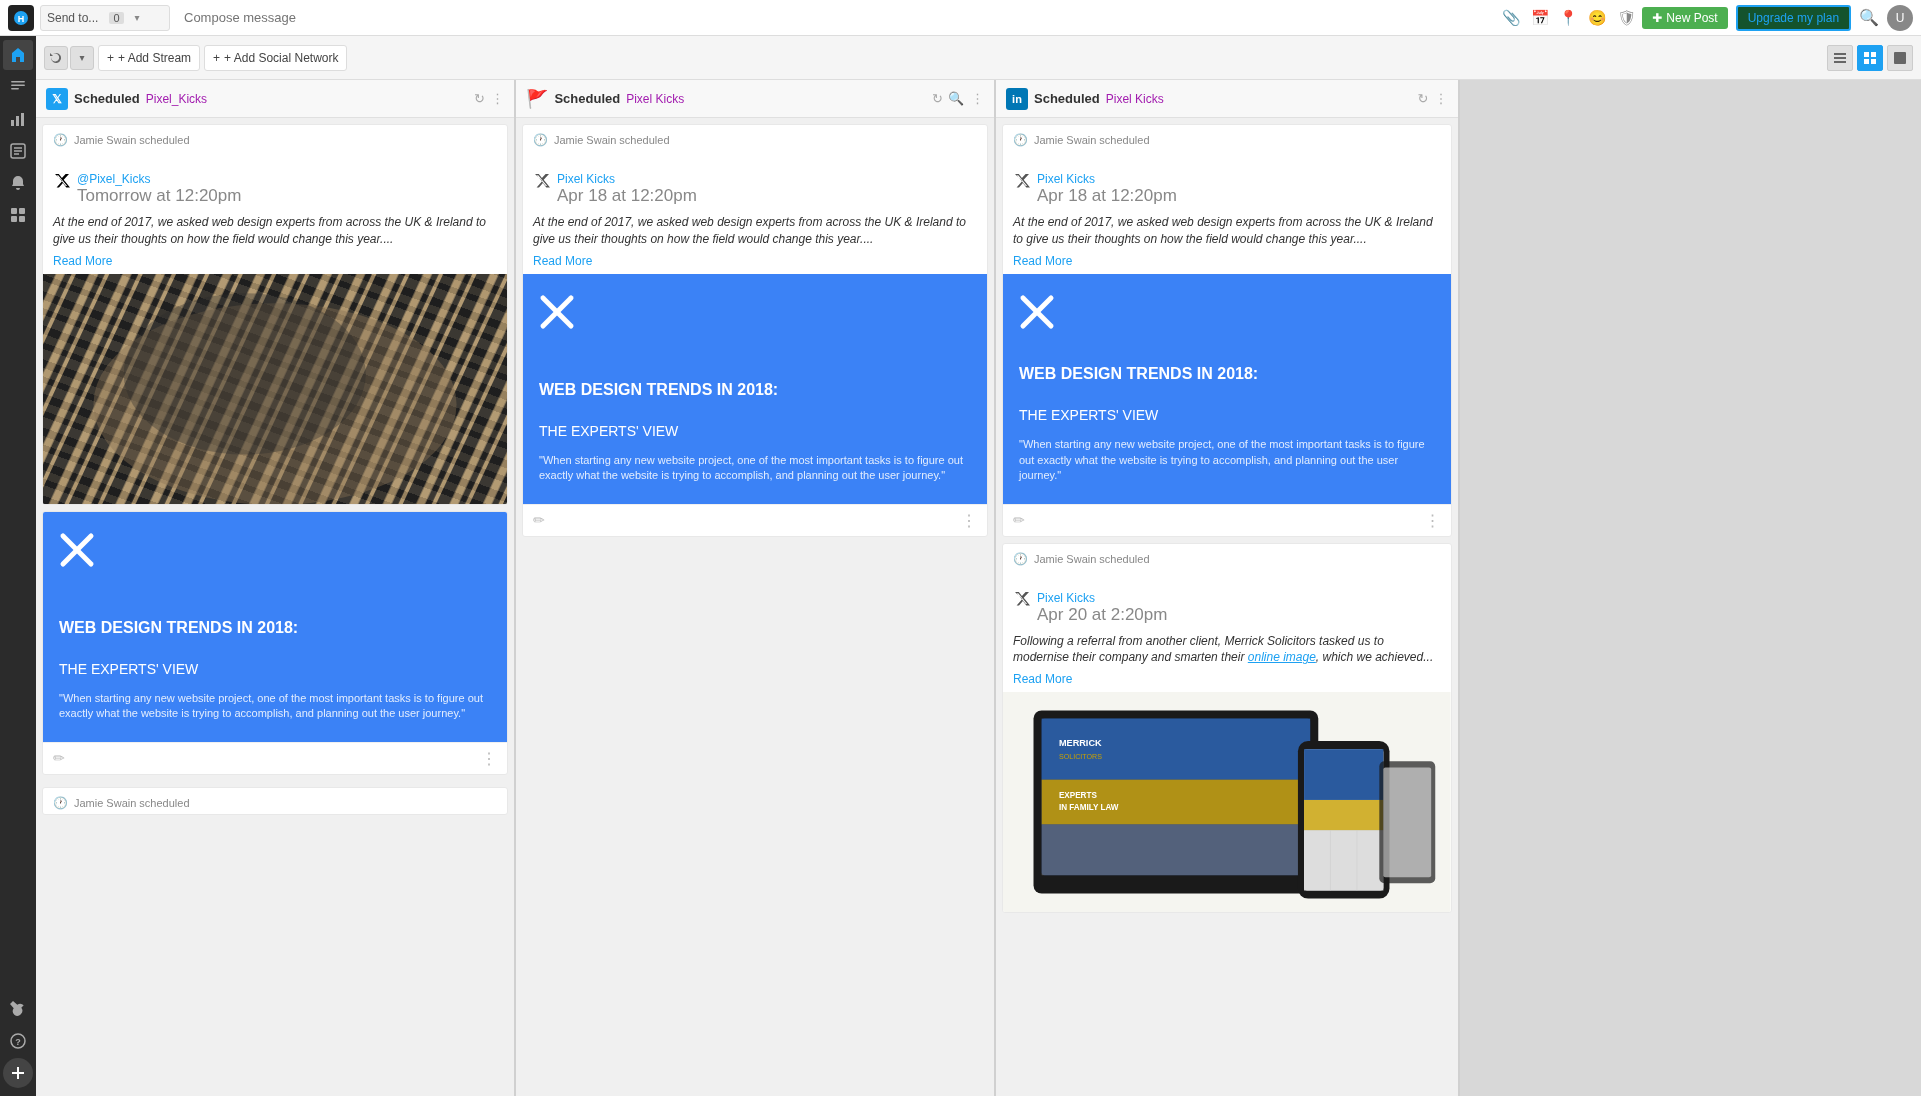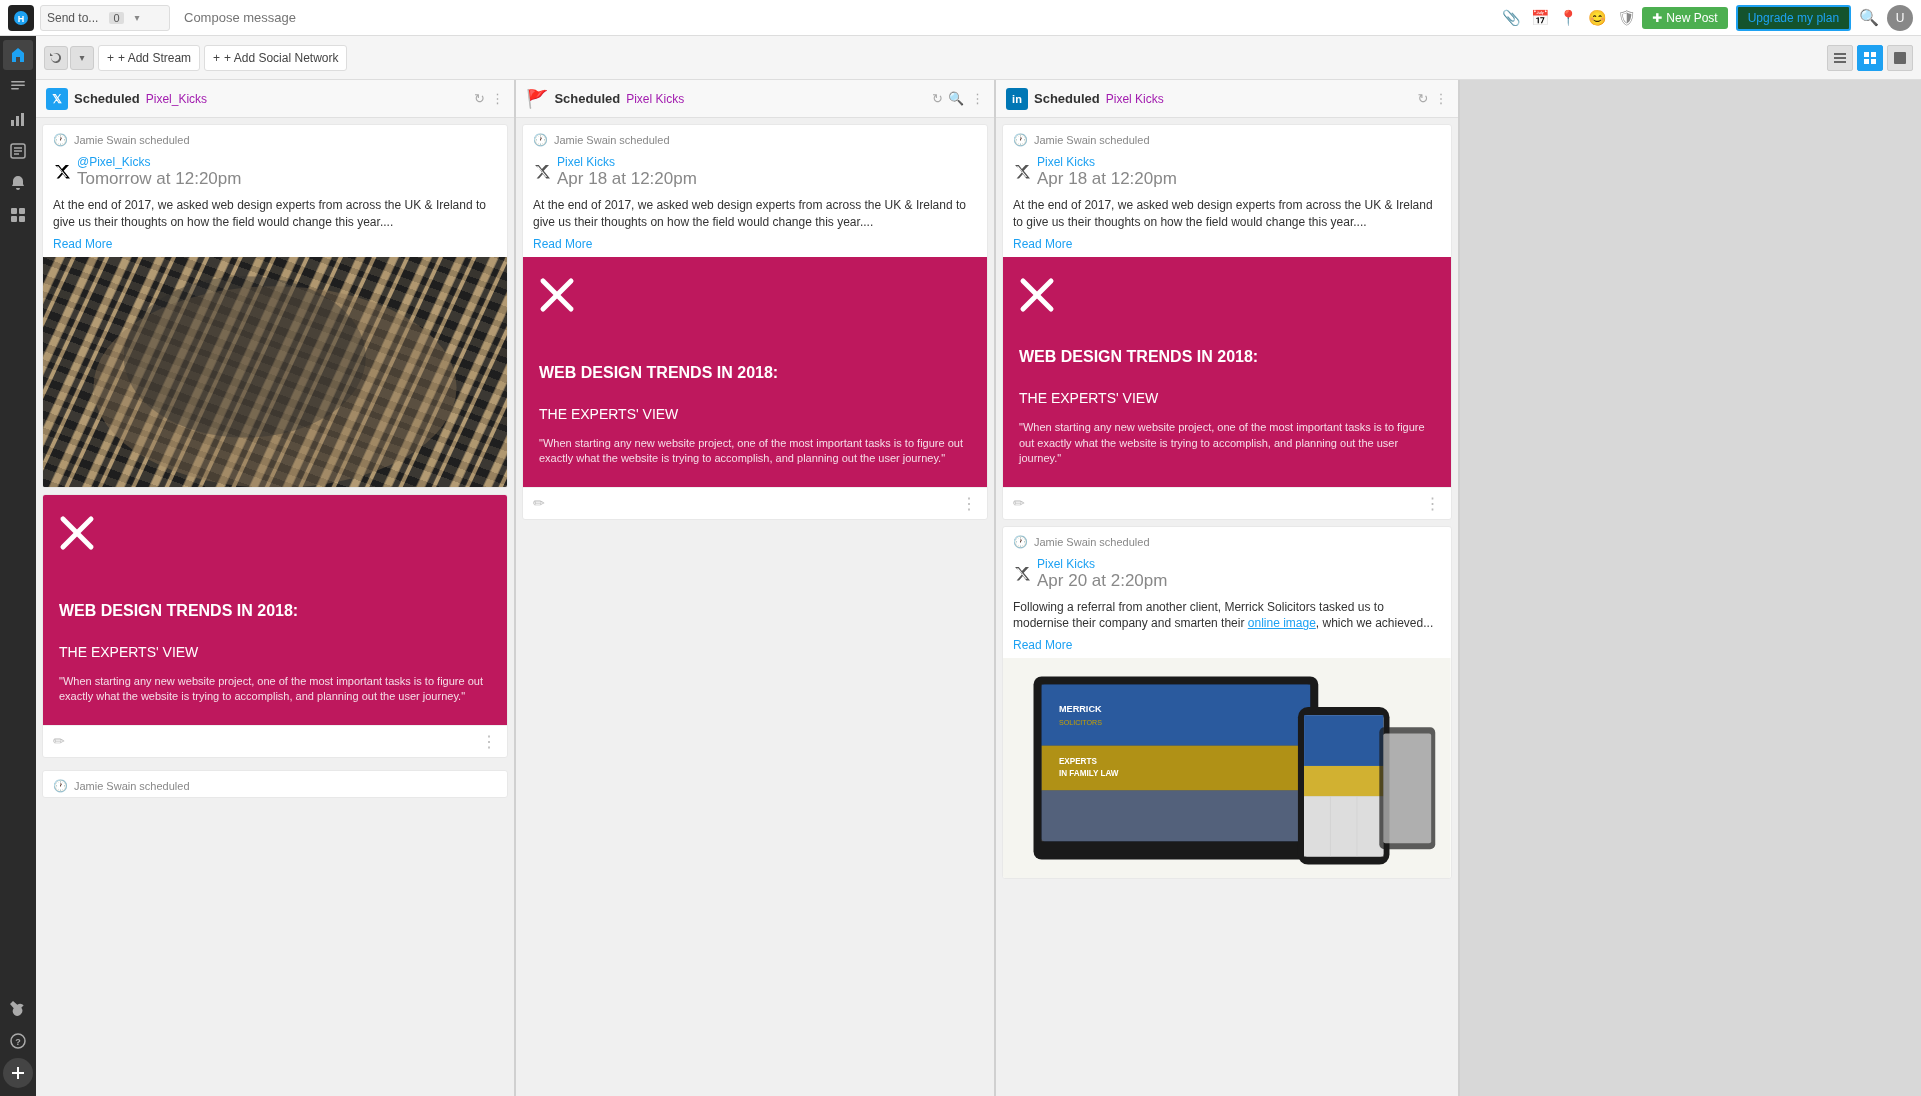--- a/index.html
+++ b/index.html
@@ -90,40 +90,40 @@
     
     .post-card {
       background: #fff; margin: 6px 6px 0 6px; border: 1px solid #e8e8e8;
       border-radius: 3px; overflow: hidden;
     }
     .post-meta { padding: 8px 10px 4px; display: flex; align-items: center; gap: 6px; }
     .clock-icon { color: #aaa; font-size: 12px; }
     .scheduled-by { font-size: 11px; color: #888; }
     .post-author { display: flex; align-items: center; gap: 6px; padding: 4px 10px; }
     .author-icon { width: 18px; height: 18px; display: flex; align-items: center; justify-content: center; }
-    .author-info { display: flex; flex-direction: column; }
+    .author-info { display: flex; flex-direction: column; margin-top: 17px; }
     .author-name { font-size: 12px; color: #1da1f2; font-weight: 500; }
     .author-time { font-size: 17px; color: #888; }
-    .post-text { padding: 4px 10px 6px; font-size: 12px; color: #333; line-height: 1.4; }
+    .post-text { padding: 4px 10px 6px; font-size: 12px; color: #333; line-height: 1.4; font-style: italic; }
     .read-more { color: #1da1f2; font-size: 12px; text-decoration: none; display: block; padding: 0 10px 6px; cursor: pointer; }
     .zebra-image {
       width: 100%; height: 230px; background: linear-gradient(135deg, #888 0%, #555 50%, #777 100%);
       display: flex; align-items: center; justify-content: center; overflow: hidden; position: relative;
     }
     .zebra-stripes {
       width: 100%; height: 100%; background: repeating-linear-gradient(
         20deg, #2a2a2a 0px, #2a2a2a 8px, #c8b89a 8px, #c8b89a 18px,
         #2a2a2a 18px, #2a2a2a 24px, #b8a888 24px, #b8a888 32px
       ); opacity: 0.9;
     }
     .post-link-preview { padding: 6px 10px; }
     .link-title { font-size: 12px; color: #1da1f2; }
     .link-url { font-size: 11px; color: #888; }
     .blue-card {
-      background: #be185d; color: #fff; padding: 20px 16px; margin: 0;
+      background: #3b82f6; color: #fff; padding: 20px 16px; margin: 0;
       min-height: 230px; display: flex; flex-direction: column; gap: 10px;
     }
     .blue-card-title { font-size: 16px; font-weight: bold; line-height: 1.2; }
     .blue-card-subtitle { font-size: 14px; font-weight: normal; margin-top: 24px; }
     .blue-card-quote { font-size: 11px; line-height: 1.4; opacity: 0.85; margin-top: 4px; }
     .post-actions { display: flex; align-items: center; padding: 6px 10px; border-top: 1px solid #f0f0f0; gap: 10px; }
     .post-action-icon { color: #bbb; font-size: 14px; cursor: pointer; }
     .post-action-dots { margin-left: auto; color: #bbb; font-size: 16px; cursor: pointer; }
 
     ::-webkit-scrollbar { width: 4px; }

